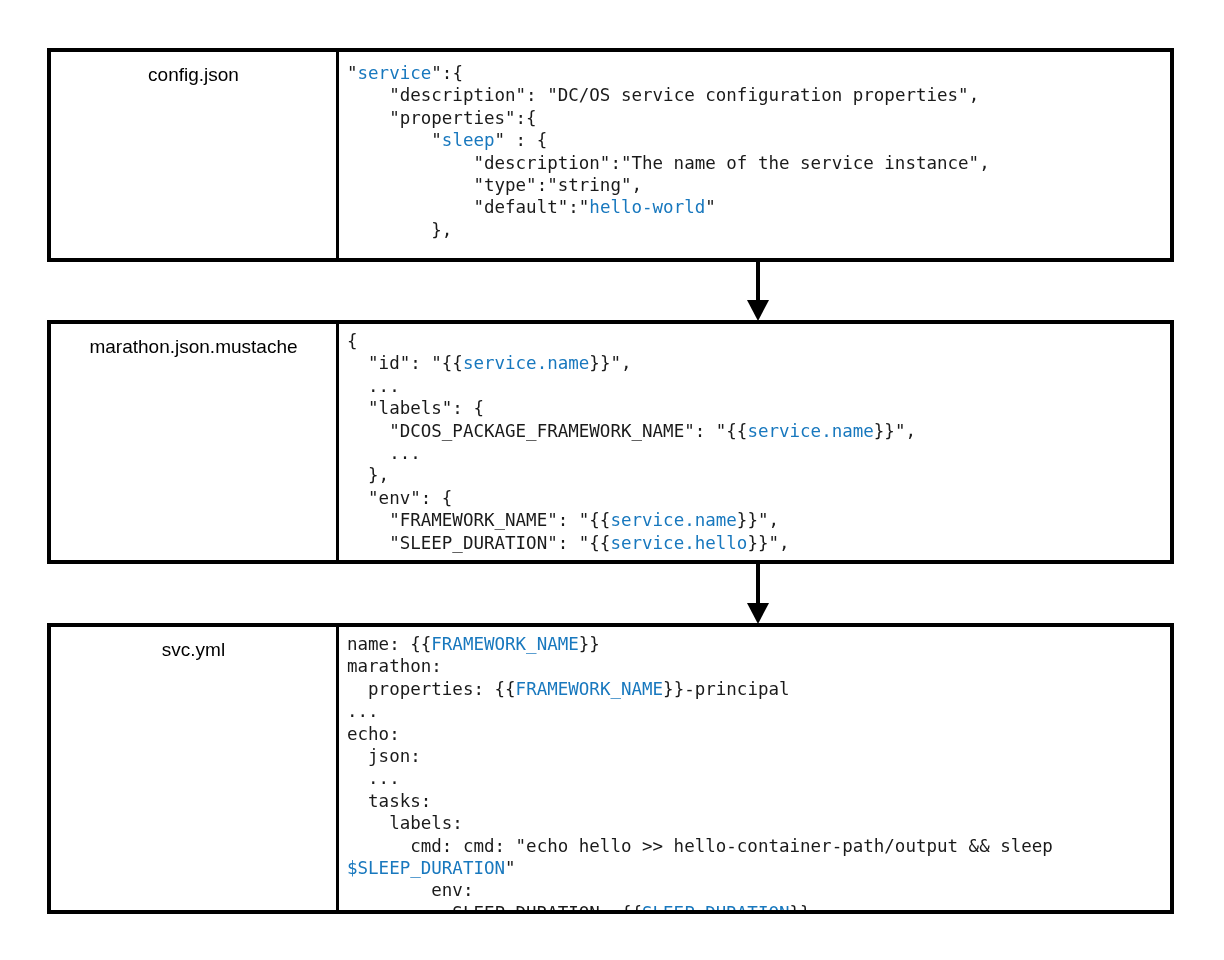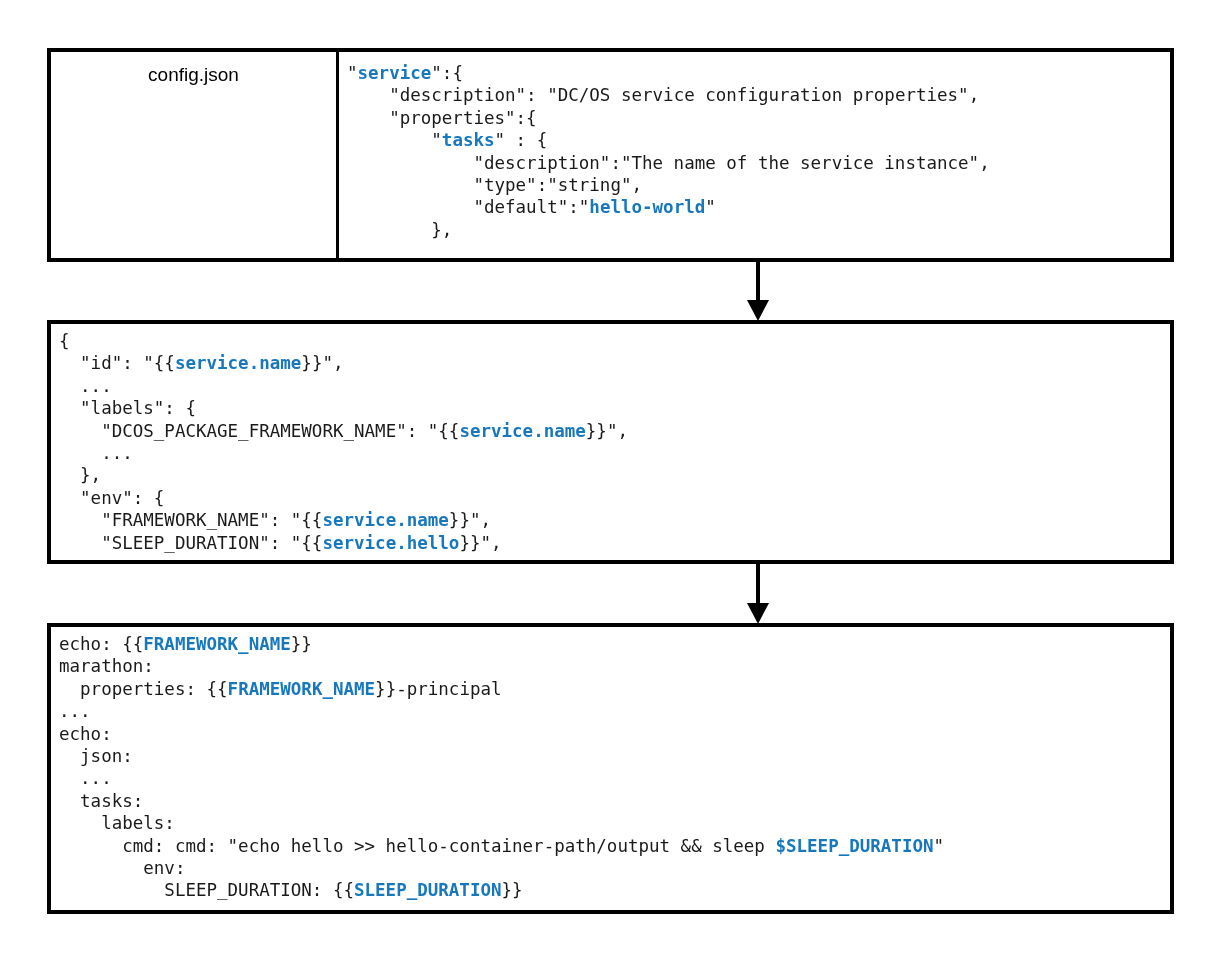--- a/index.html
+++ b/index.html
@@ -67,21 +67,21 @@
     line-height: 22.4px;
     color: #1a1a1a;
     white-space: pre-wrap;
     word-break: normal;
     margin: 0;
     letter-spacing: 0px;
   }
 
   .code .k {
     color: #1878be;
-    font-weight: bold;
+    font-weight: normal;
   }
 
   
   #box-config  { left: 47px;  top: 48px;  width: 1127px; height: 214px; }
   #box-marathon{ left: 47px;  top: 320px; width: 1127px; height: 244px; }
   #box-svc     { left: 47px;  top: 623px; width: 1127px; height: 291px; }
 
   #box-config  .file-code-cell { padding-top: 10px; }
   #box-marathon .file-code-cell { padding-top: 6px; }
   #box-svc      .file-code-cell { padding-top: 6px; }
@@ -100,36 +100,39 @@
 <div id="diagram">
 
   <div class="file-box" id="box-config">
     <div class="file-label-cell">
       <div class="file-label">config.json</div>
     </div>
     <div class="file-code-cell">
       <pre class="code"><span>"</span><span class="k">service</span><span>":{</span>
 <span>    "description": "DC/OS service configuration properties",</span>
 <span>    "properties":{</span>
-<span>        "</span><span class="k">tasks</span><span>" : {</span>
+<span>        "</span><span class="k">sleep</span><span>" : {</span>
 <span>            "description":"The name of the service instance",</span>
 <span>            "type":"string",</span>
 <span>            "default":"</span><span class="k">hello-world</span><span>"</span>
 <span>        },</span></pre>
     </div>
   </div>
 
   <div class="arrow" id="arrow-1">
     <svg width="40" height="62" viewBox="0 0 40 62" xmlns="http://www.w3.org/2000/svg" aria-hidden="true">
       <line x1="20" y1="0" x2="20" y2="44" stroke="#000000" stroke-width="4"></line>
       <polygon points="20,61 9,40 31,40" fill="#000000"></polygon>
     </svg>
   </div>
 
   <div class="file-box" id="box-marathon">
+    <div class="file-label-cell">
+      <div class="file-label">marathon.json.mustache</div>
+    </div>
     <div class="file-code-cell">
       <pre class="code"><span>{</span>
 <span>  "id": "{{</span><span class="k">service.name</span><span>}}",</span>
 <span>  ...</span>
 <span>  "labels": {</span>
 <span>    "DCOS_PACKAGE_FRAMEWORK_NAME": "{{</span><span class="k">service.name</span><span>}}",</span>
 <span>    ...</span>
 <span>  },</span>
 <span>  "env": {</span>
 <span>    "FRAMEWORK_NAME": "{{</span><span class="k">service.name</span><span>}}",</span>
@@ -138,22 +141,25 @@
   </div>
 
   <div class="arrow" id="arrow-2">
     <svg width="40" height="63" viewBox="0 0 40 63" xmlns="http://www.w3.org/2000/svg" aria-hidden="true">
       <line x1="20" y1="0" x2="20" y2="45" stroke="#000000" stroke-width="4"></line>
       <polygon points="20,62 9,41 31,41" fill="#000000"></polygon>
     </svg>
   </div>
 
   <div class="file-box" id="box-svc">
+    <div class="file-label-cell">
+      <div class="file-label">svc.yml</div>
+    </div>
     <div class="file-code-cell">
-      <pre class="code"><span>echo: {{</span><span class="k">FRAMEWORK_NAME</span><span>}}</span>
+      <pre class="code"><span>name: {{</span><span class="k">FRAMEWORK_NAME</span><span>}}</span>
 <span>marathon:</span>
 <span>  properties: {{</span><span class="k">FRAMEWORK_NAME</span><span>}}-principal</span>
 <span>...</span>
 <span>echo:</span>
 <span>  json:</span>
 <span>  ...</span>
 <span>  tasks:</span>
 <span>    labels:</span>
 <span>      cmd: cmd: "echo hello &gt;&gt; hello-container-path/output &amp;&amp; sleep </span><span class="k">$SLEEP_DURATION</span><span>"</span>
 <span>        env:</span>

